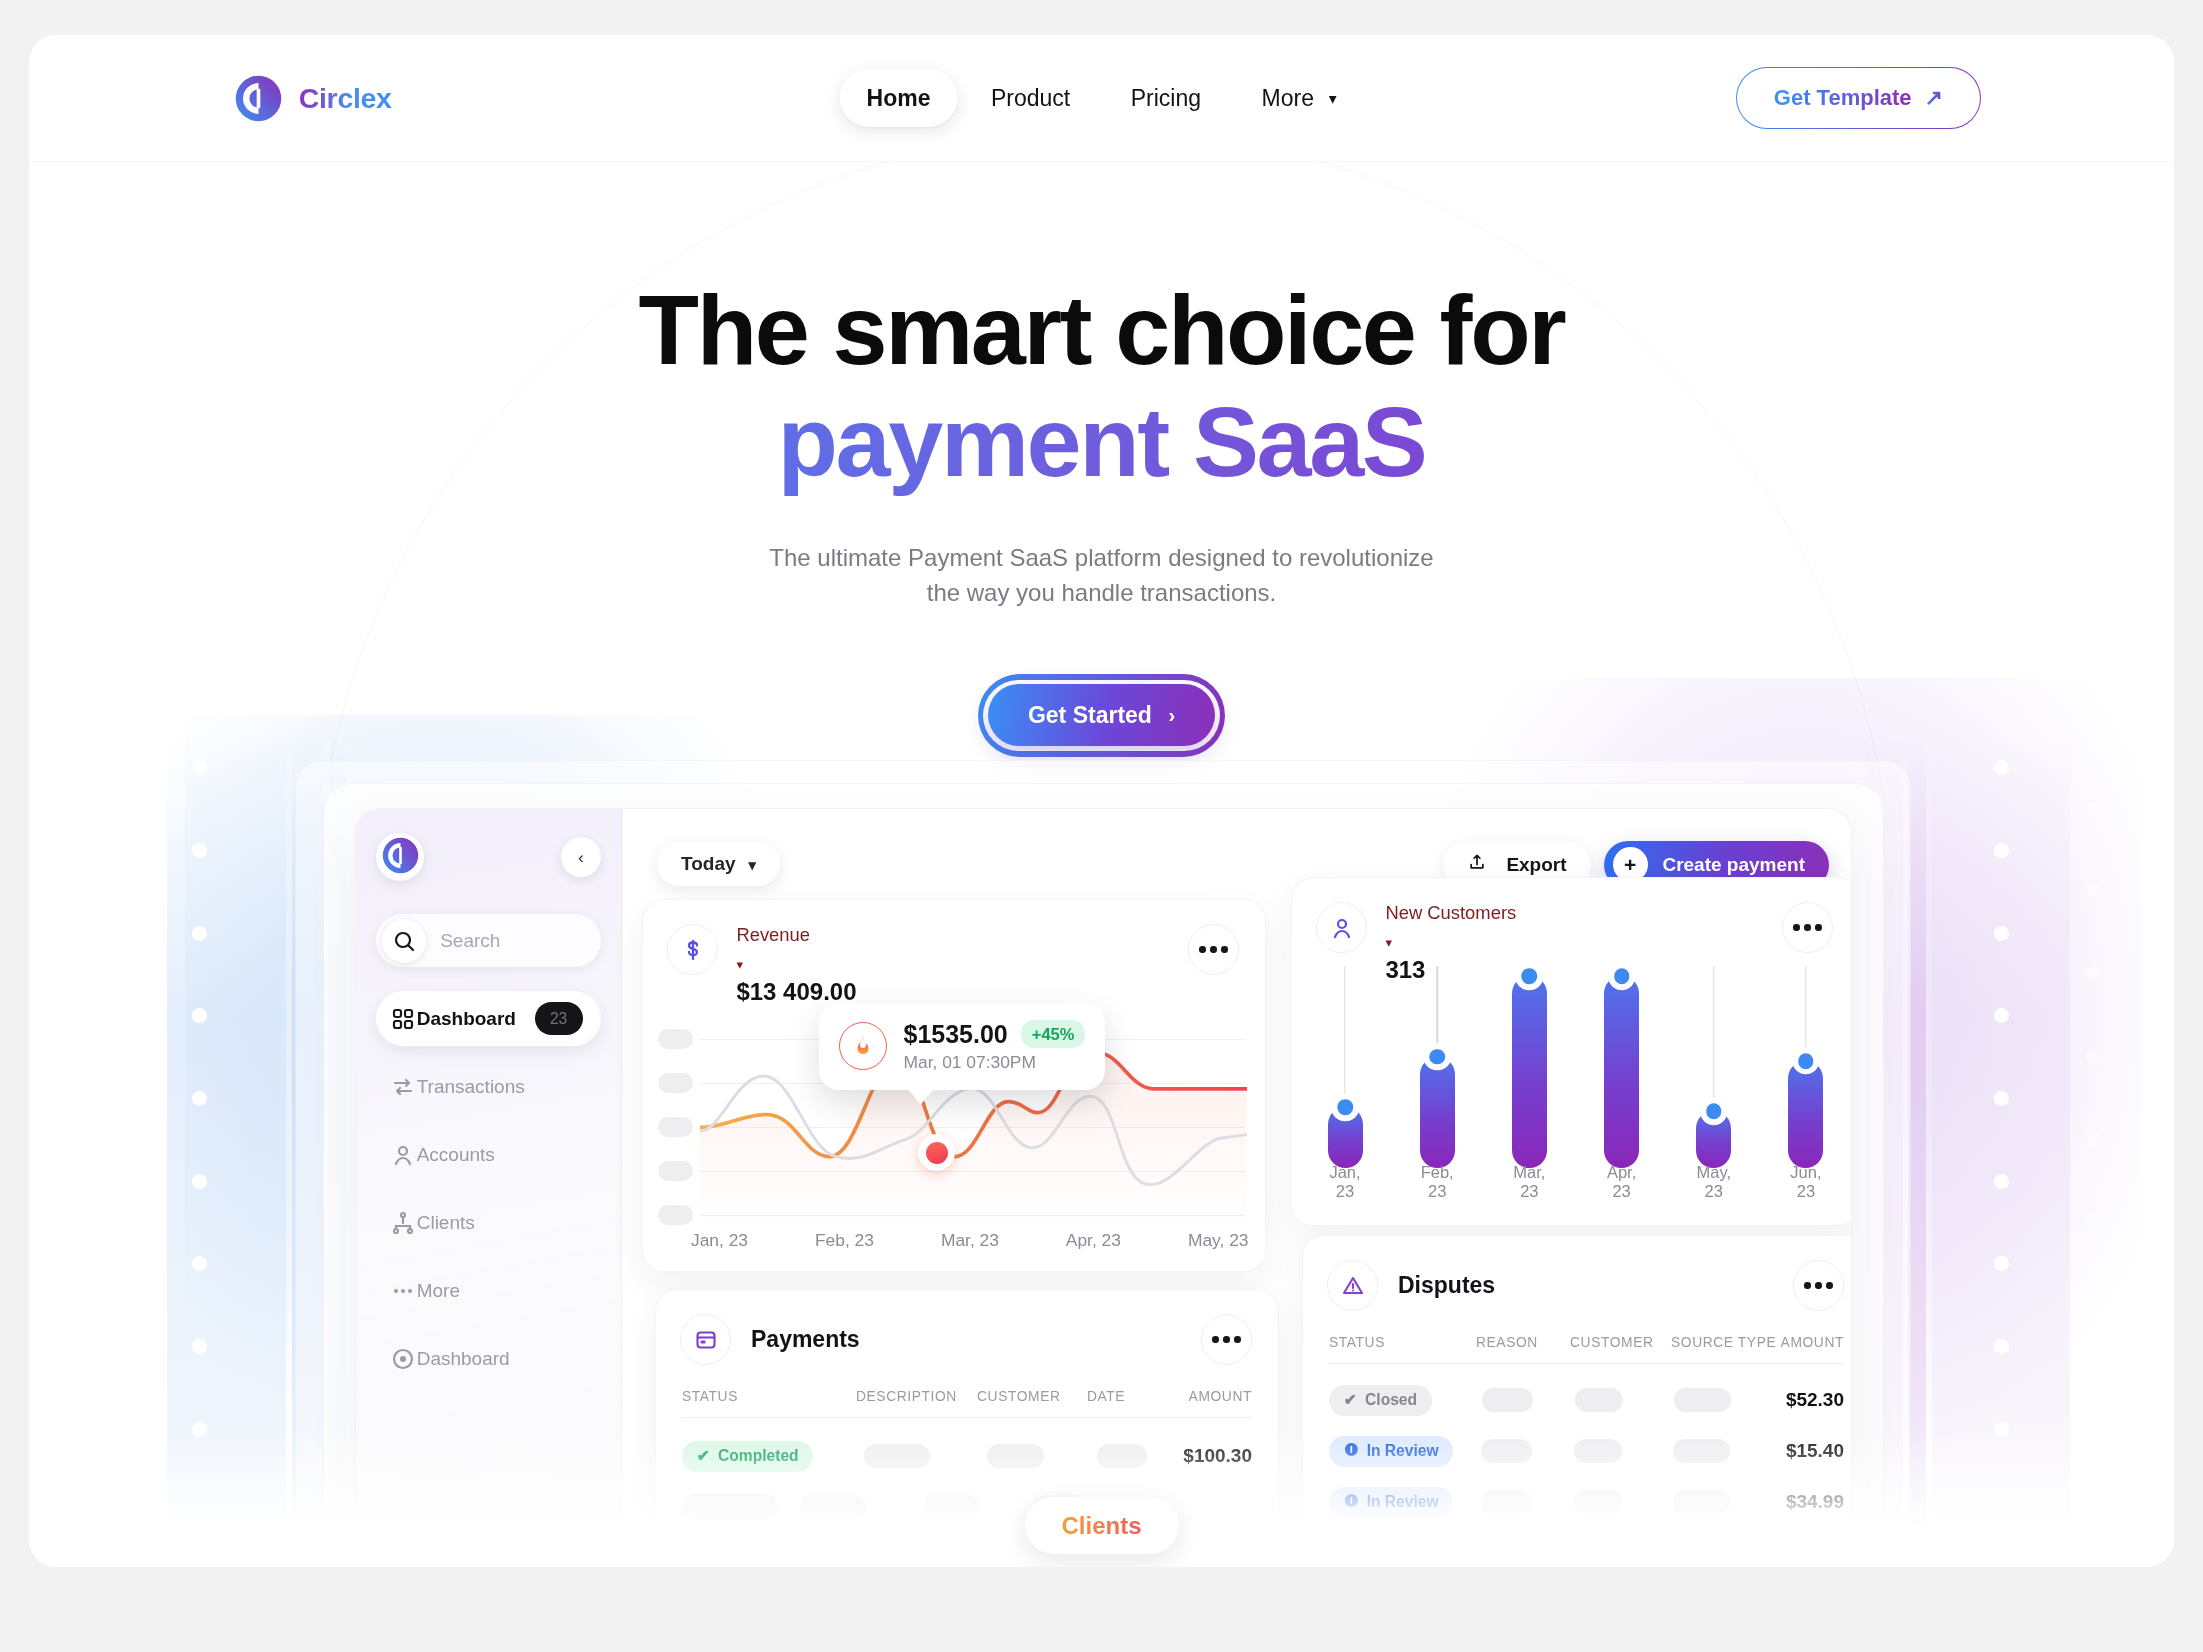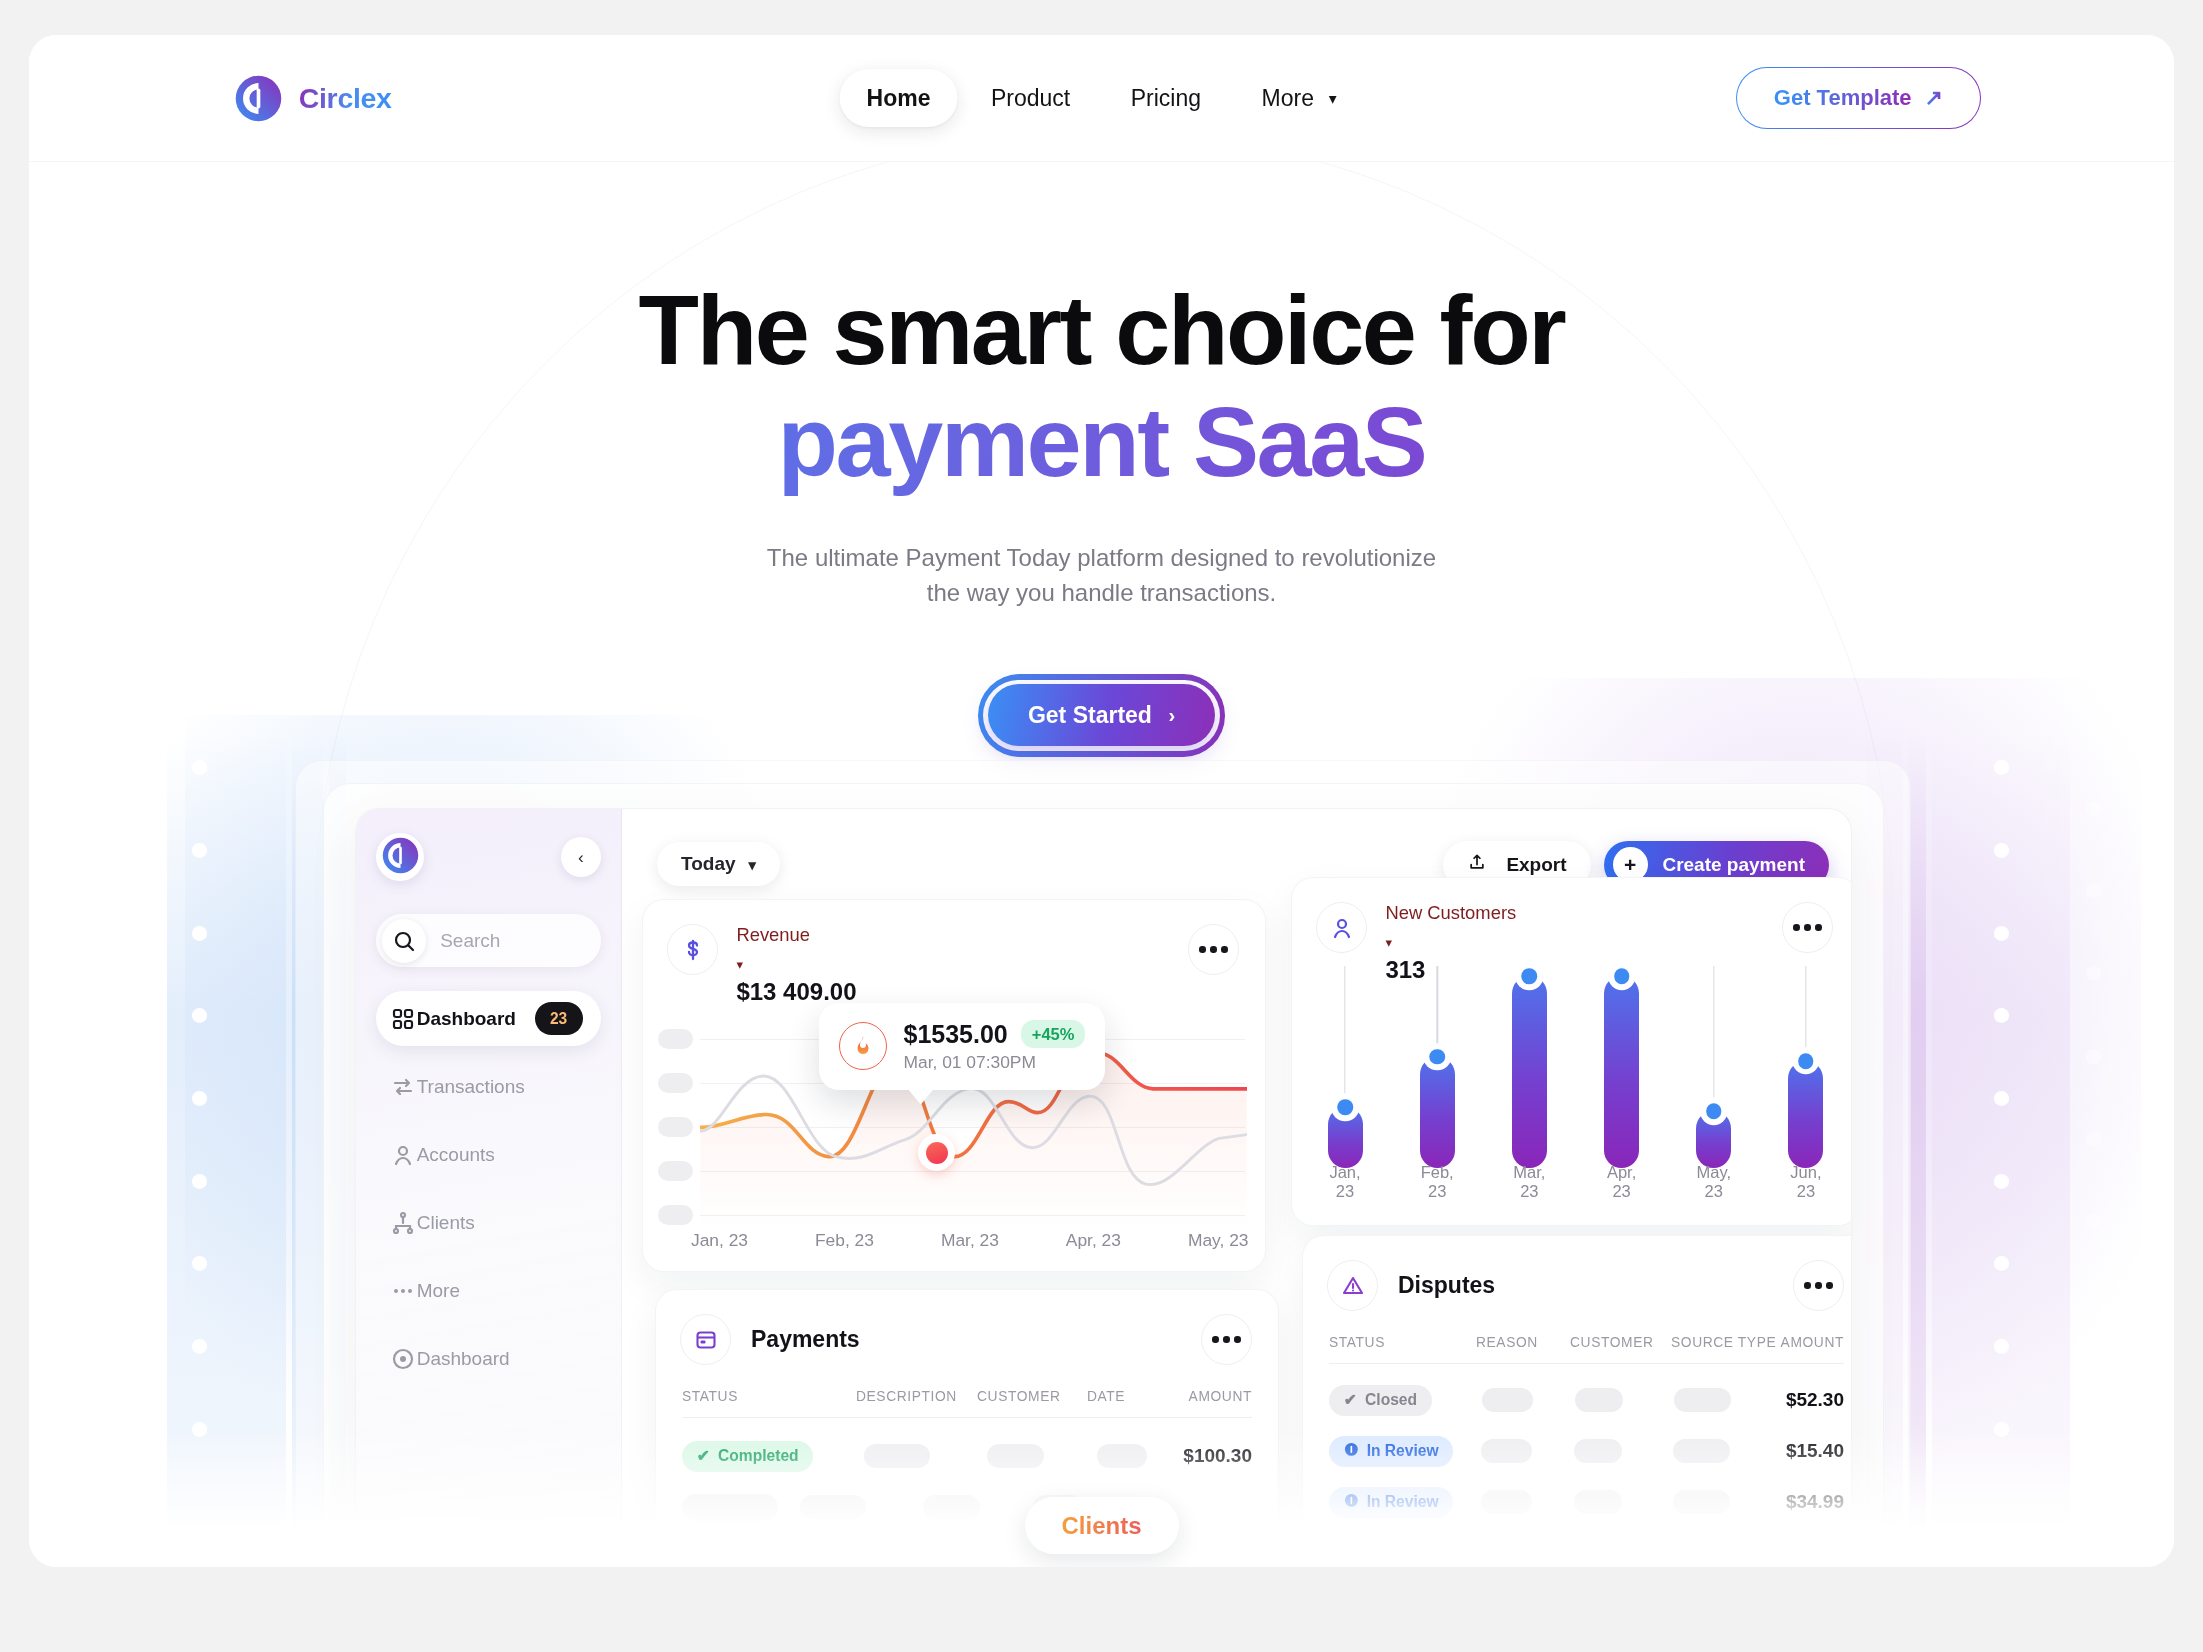--- a/index.html
+++ b/index.html
@@ -196,21 +196,21 @@
     padding:0 18.4px 0 14.7px; border-radius:31px; margin-bottom:13px;
     color:#9b9ba6; font-size:19px; font-weight:500;
   }
   .mi .mlabel { margin-left:2px; }
   .mi.active {
     background:#ffffff; color:#111116; font-weight:700;
     box-shadow:0 5.5px 18.4px rgba(26,26,60,0.09);
   }
   .mi .badge {
     margin-left:auto;
-    background:#141419; color:#fdba74; font-size:15.6px; font-weight:700;
+    background:#141419; color:#737373; font-size:15.6px; font-weight:400;
     height:33px; min-width:48px; padding:0 12px; border-radius:18.4px;
     display:flex; align-items:center; justify-content:center;
   }
   .ic { width:24px; height:24px; display:block; flex:0 0 24px; }
 
   
   .main { position:absolute; left:266px; top:15px; right:0; height:753px; }
   .chip-today {
     position:absolute; left:35px; top:18.4px;
     height:44px; padding:0 24px; border-radius:26px;
@@ -423,21 +423,21 @@
       <span class="t" style="margin-left:13px;font-size:22px;">↗</span>
     </div>
   </div>
 
   <div class="hero">
     <div class="h1">
       <div>The smart choice for</div>
       <div class="grad">payment SaaS</div>
     </div>
     <div class="sub">
-      <div>The ultimate Payment Today platform designed to revolutionize</div>
+      <div>The ultimate Payment SaaS platform designed to revolutionize</div>
       <div>the way you handle transactions.</div>
     </div>
     <div class="cta-wrap">
       <div class="cta-ring">
         <div class="cta-gap">
           <div class="cta">
             <span>Get Started</span>
             <span class="arw">›</span>
           </div>
         </div>

